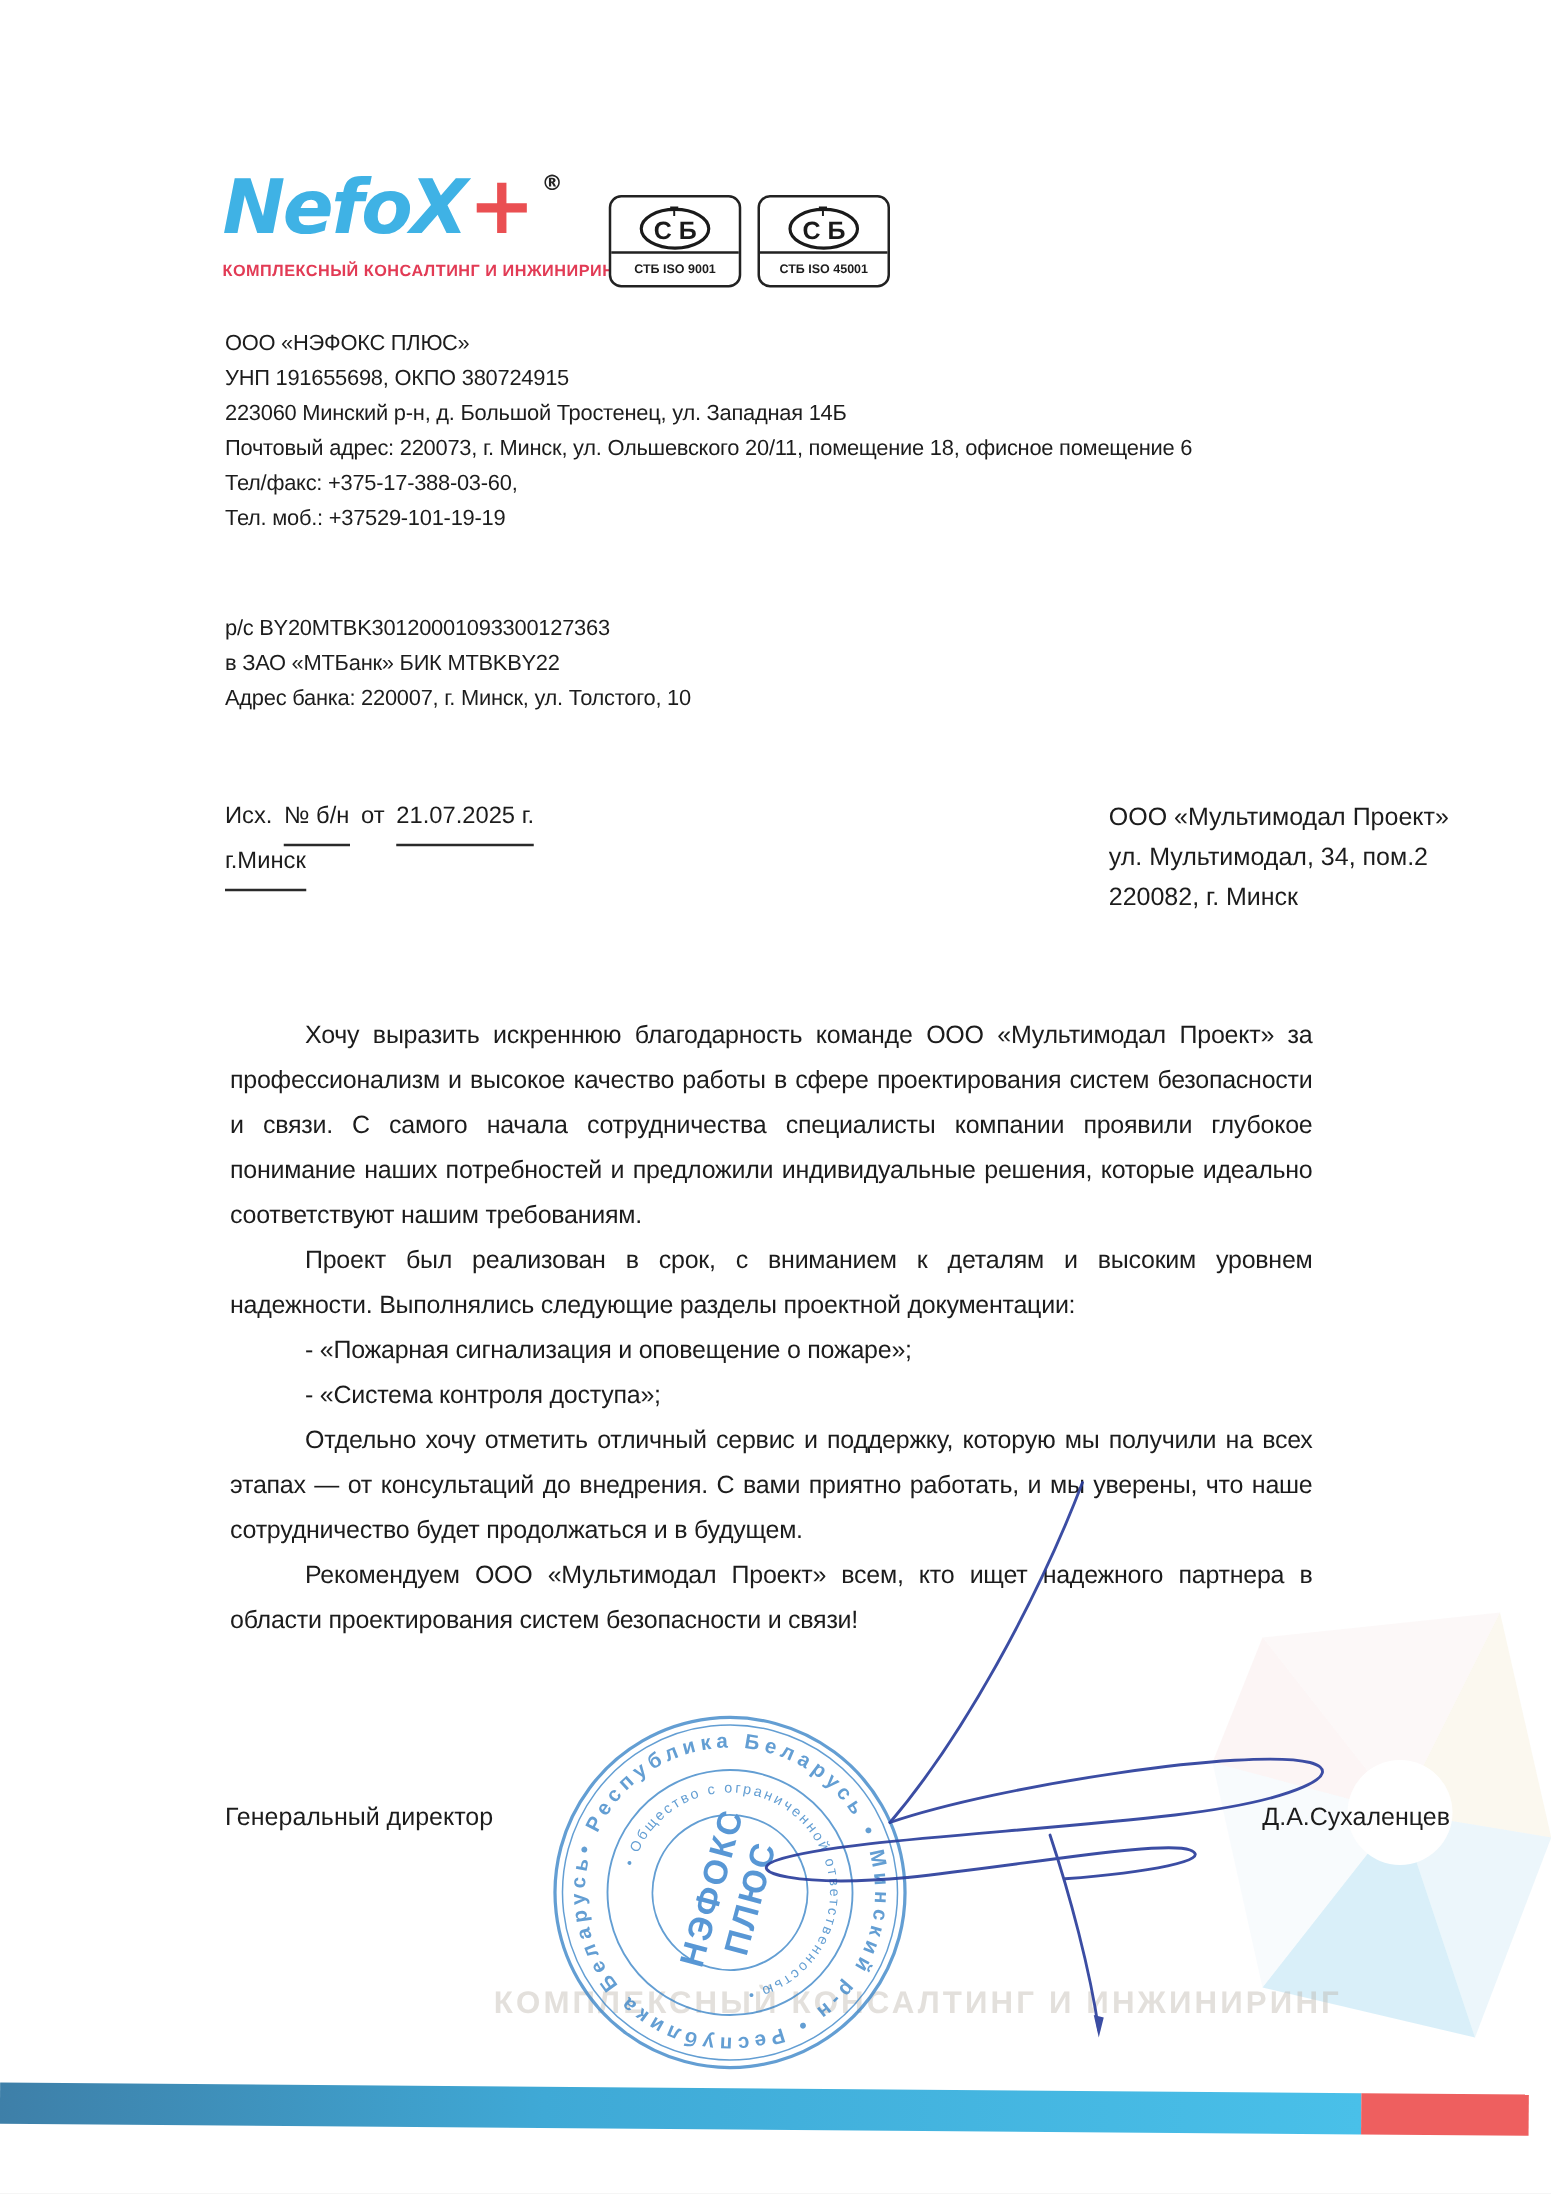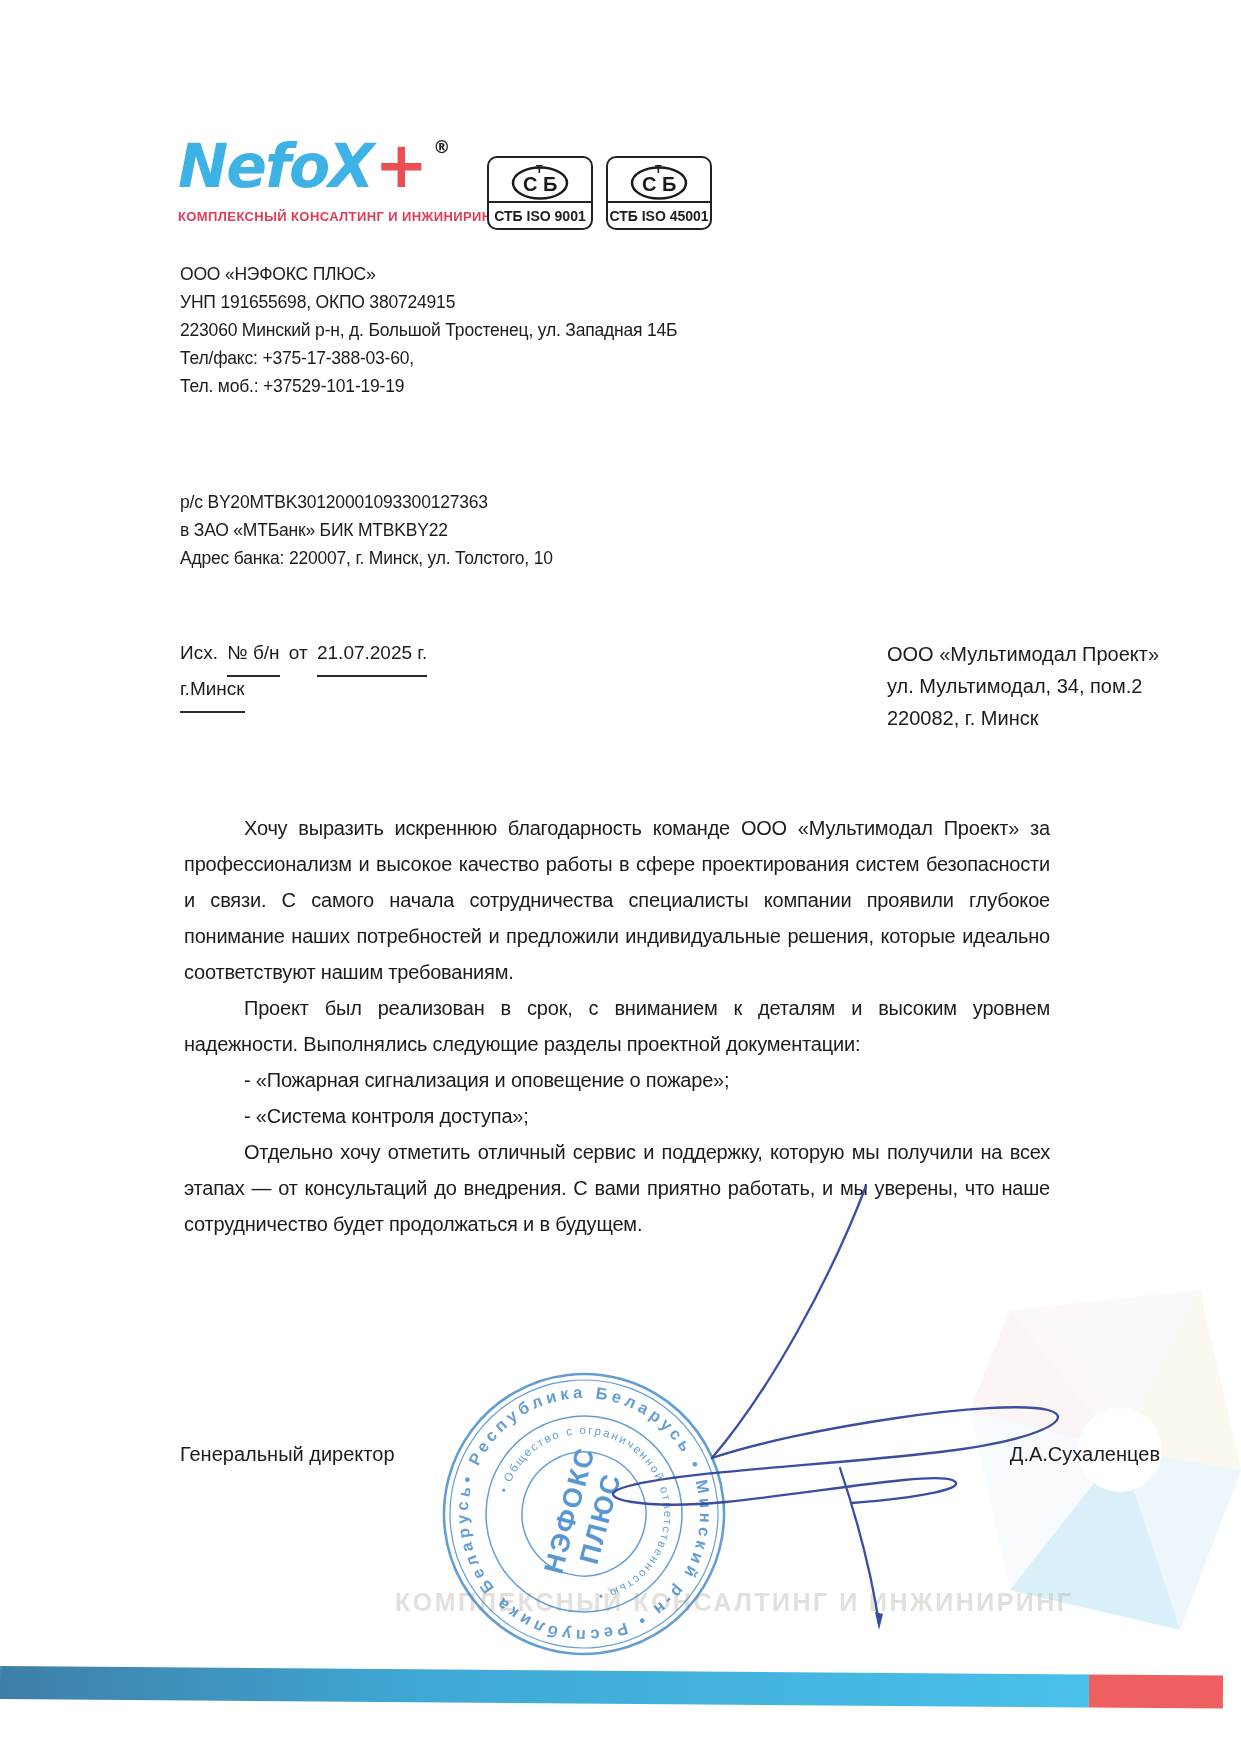--- a/index.html
+++ b/index.html
@@ -14,21 +14,21 @@
   .logo .reg{color:#222;font-style:normal;font-weight:bold;font-size:17px;vertical-align:34px;margin-left:5px;letter-spacing:0;}
   .tagline{left:178px;top:209px;font-size:13px;font-weight:bold;color:#e23b55;
            letter-spacing:0.4px;white-space:nowrap;}
 
   
   .badge{top:156px;width:106px;height:74px;border:2.5px solid #222;border-radius:10px;
          background:#fff;box-sizing:border-box;}
   .badge-1{left:487px;} .badge-2{left:606px;}
   .badge .emblem-wrap{height:43px;display:flex;align-items:center;justify-content:center;}
   .badge .strip{border-top:2.5px solid #222;height:25px;display:flex;align-items:center;
-                justify-content:center;font-size:14px;font-weight:bold;}
+                justify-content:center;font-size:10px;font-weight:bold;}
 
   
   .info{left:180px;top:260px;font-size:17.5px;line-height:28px;letter-spacing:-0.2px;white-space:nowrap;}
   .bank{left:180px;top:488px;font-size:17.5px;line-height:28px;letter-spacing:-0.2px;white-space:nowrap;}
 
   .ref{left:180px;top:642px;font-size:19px;white-space:nowrap;}
   .ref span{margin-right:4px;}
   .u{border-bottom:2px solid #2a2a2a;padding-bottom:12px;}
   .city{left:180px;top:678px;font-size:19px;}
   .recipient{left:887px;top:638px;font-size:20px;line-height:32px;white-space:nowrap;}
@@ -100,20 +100,21 @@
         <text x="34" y="31" font-size="20" font-weight="bold" fill="#1a1a1a">Б</text>
       </svg>
     </div>
     <div class="strip">СТБ ISO 45001</div>
   </div>
 
   <div class="abs info">
     <div>ООО «НЭФОКС ПЛЮС»</div>
     <div>УНП 191655698, ОКПО 380724915</div>
     <div>223060 Минский р-н, д. Большой Тростенец, ул. Западная 14Б</div>
+    <div>Почтовый адрес: 220073, г. Минск, ул. Ольшевского 20/11, помещение 18, офисное помещение 6</div>
     <div>Тел/факс: +375-17-388-03-60,</div>
     <div>Тел. моб.: +37529-101-19-19</div>
   </div>
 
   <div class="abs bank">
     <div>р/с BY20MTBK30120001093300127363</div>
     <div>в ЗАО «МТБанк» БИК MTBKBY22</div>
     <div>Адрес банка: 220007, г. Минск, ул. Толстого, 10</div>
   </div>
 
@@ -130,20 +131,21 @@
     <div>ул. Мультимодал, 34, пом.2</div>
     <div>220082, г. Минск</div>
   </div>
 
   <div class="abs body">
     <p>Хочу выразить искреннюю благодарность команде ООО «Мультимодал Проект» за профессионализм и высокое качество работы в сфере проектирования систем безопасности и связи. С самого начала сотрудничества специалисты компании проявили глубокое понимание наших потребностей и предложили индивидуальные решения, которые идеально соответствуют нашим требованиям.</p>
     <p>Проект был реализован в срок, с вниманием к деталям и высоким уровнем надежности. Выполнялись следующие разделы проектной документации:</p>
     <div class="li">- «Пожарная сигнализация и оповещение о пожаре»;</div>
     <div class="li">- «Система контроля доступа»;</div>
     <p>Отдельно хочу отметить отличный сервис и поддержку, которую мы получили на всех этапах — от консультаций до внедрения. С вами приятно работать, и мы уверены, что наше сотрудничество будет продолжаться и в будущем.</p>
+    <p>Рекомендуем ООО «Мультимодал Проект» всем, кто ищет надежного партнера в области проектирования систем безопасности и связи!</p>
   </div>
 
   <div class="abs sig-title">Генеральный директор</div>
   <div class="abs sig-name">Д.А.Сухаленцев</div>
 
   <div class="abs bar">
     <div class="bar-blue"></div>
     <div class="bar-red"></div>
   </div>
 

